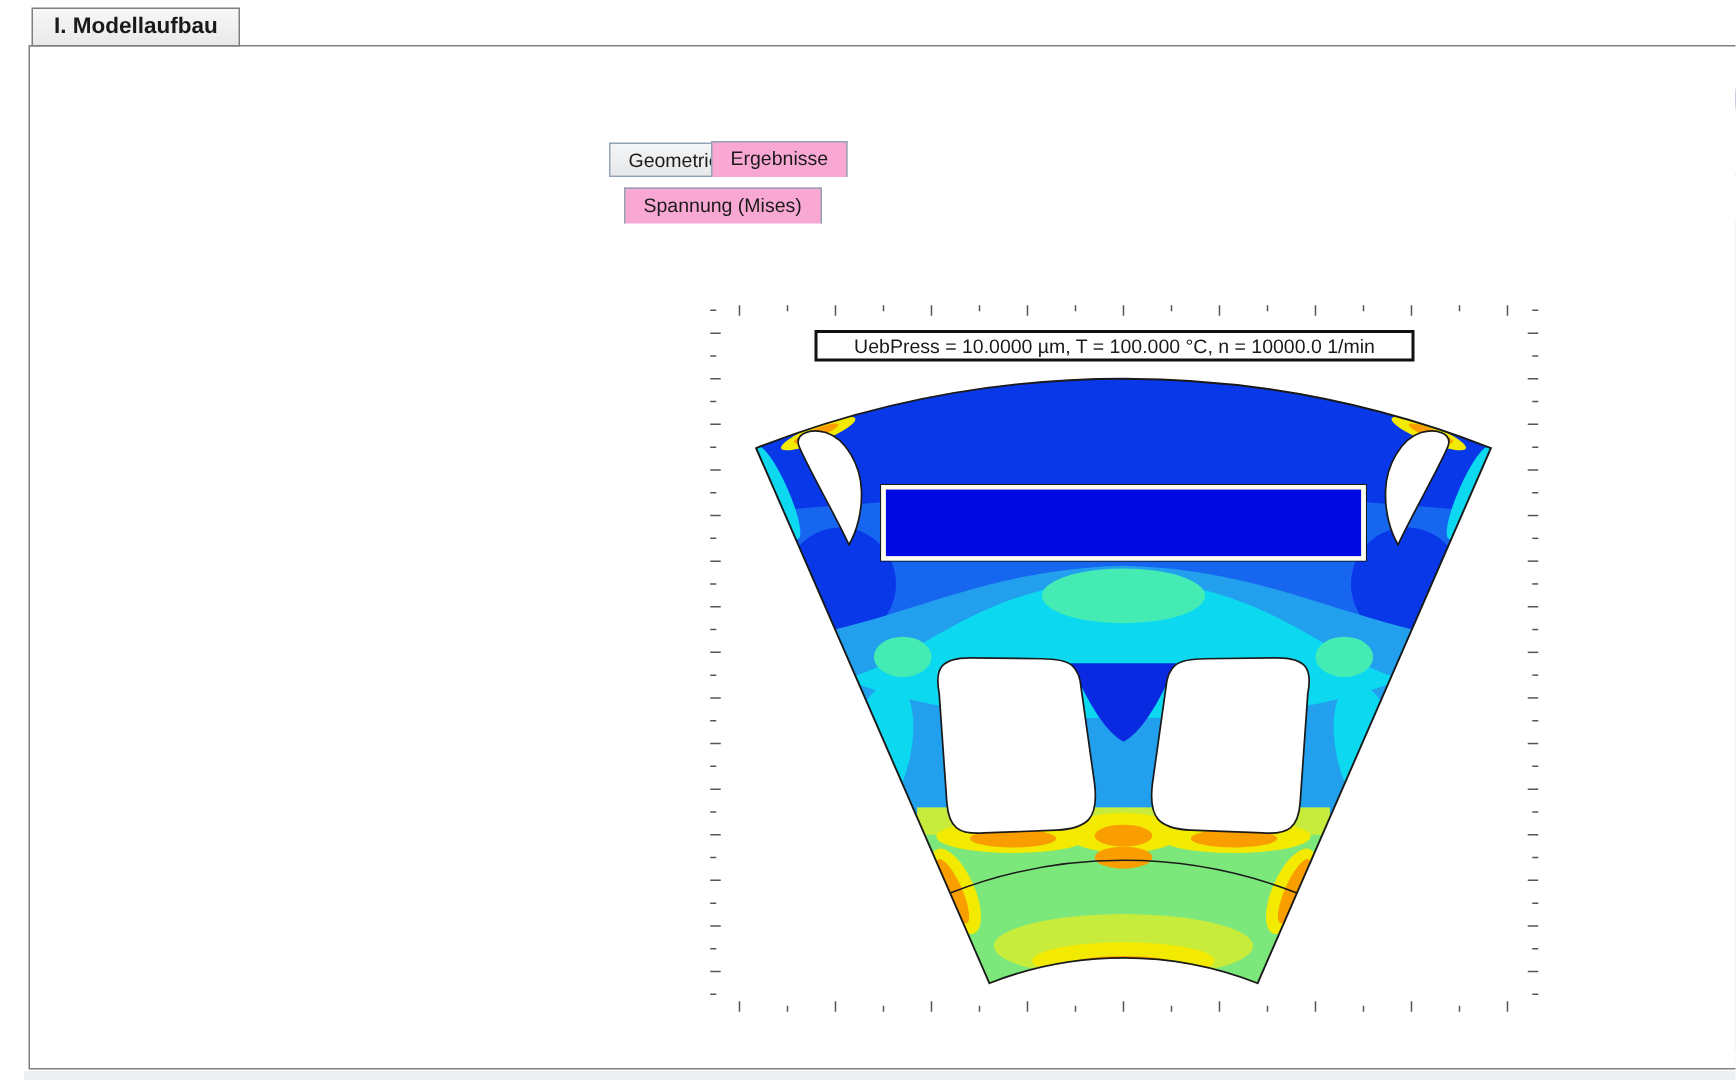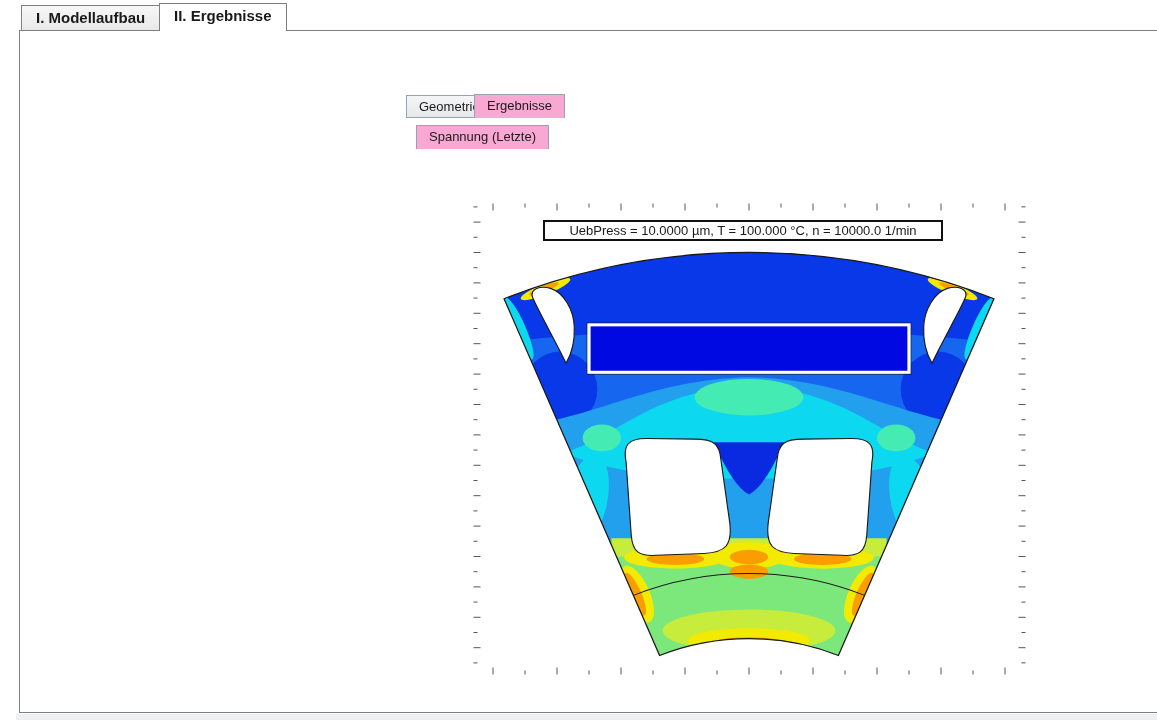--- a/index.html
+++ b/index.html
@@ -74,21 +74,20 @@
   .cb-labels span { display:block; height:18px; line-height:18px; font-size:13px; }
 
   .plot-corner-icon { position:absolute; left:1096px; top:178px; width:24px; height:24px; }
 </style>
 </head>
 <body>
 
 <div class="app">
 
   <div class="main-tab" style="left:5px;">I. Modellaufbau</div>
-  <div class="main-tab active" style="left:143px;">II. Ergebnisse</div>
   <div class="content-frame"></div>
   <div class="bottom-strip"></div>
 
   <div class="info-circle" style="left:27px; top:55px;">i</div>
   <div class="abs lbl13" style="left:70px; top:70px;">Letzte Berechnungszeit:</div>
   <div class="abs lbl13" style="left:265px; top:70px;">41 s</div>
   <div class="abs lbl13" style="left:70px; top:96px;">Anzahl Berechnungen:</div>
   <div class="abs lbl13" style="left:265px; top:96px;">1</div>
 
   <div class="abs lbl15 bold" style="left:28px; top:173px;">Lösung aktualisieren:</div>
@@ -144,21 +143,21 @@
       <circle cx="24" cy="24" r="19.5" fill="none" stroke="#ffffff" stroke-width="2.2"></circle>
       <path d="M16,9.5 L24,26.5 L32,9.5" fill="none" stroke="#ffffff" stroke-width="2.6"></path>
       <path d="M6,19 L15.5,39 L24,24.5 L32.5,39 L42,19" fill="none" stroke="#ffffff" stroke-width="2.6"></path>
     </svg>
   </div>
 
   <div class="pane-tab" style="left:390px; top:95px;">Geometrie</div>
   <div class="pane-tab active" style="left:458px; top:94px; height:24px;">Ergebnisse</div>
   <div class="panel-box"></div>
 
-  <div class="pane-tab active" style="left:400px; top:125px; height:24px;">Spannung (Letzte)</div>
+  <div class="pane-tab active" style="left:400px; top:125px; height:24px;">Spannung (Mises)</div>
   <div class="inner-box"></div>
 
   <div class="toolbar">
     <span class="tb-icon">
       <svg width="20" height="20" viewBox="0 0 20 20">
           <circle cx="8.2" cy="8.2" r="5.4" fill="none" stroke="#2c6fae" stroke-width="1.7"></circle>
           <line x1="5.4" y1="8.2" x2="11" y2="8.2" stroke="#2c6fae" stroke-width="1.5"></line>
           <line x1="8.2" y1="5.4" x2="8.2" y2="11" stroke="#2c6fae" stroke-width="1.5"></line>
           <line x1="12.3" y1="12.3" x2="17" y2="17" stroke="#2c6fae" stroke-width="2.3"></line>
         </svg>

